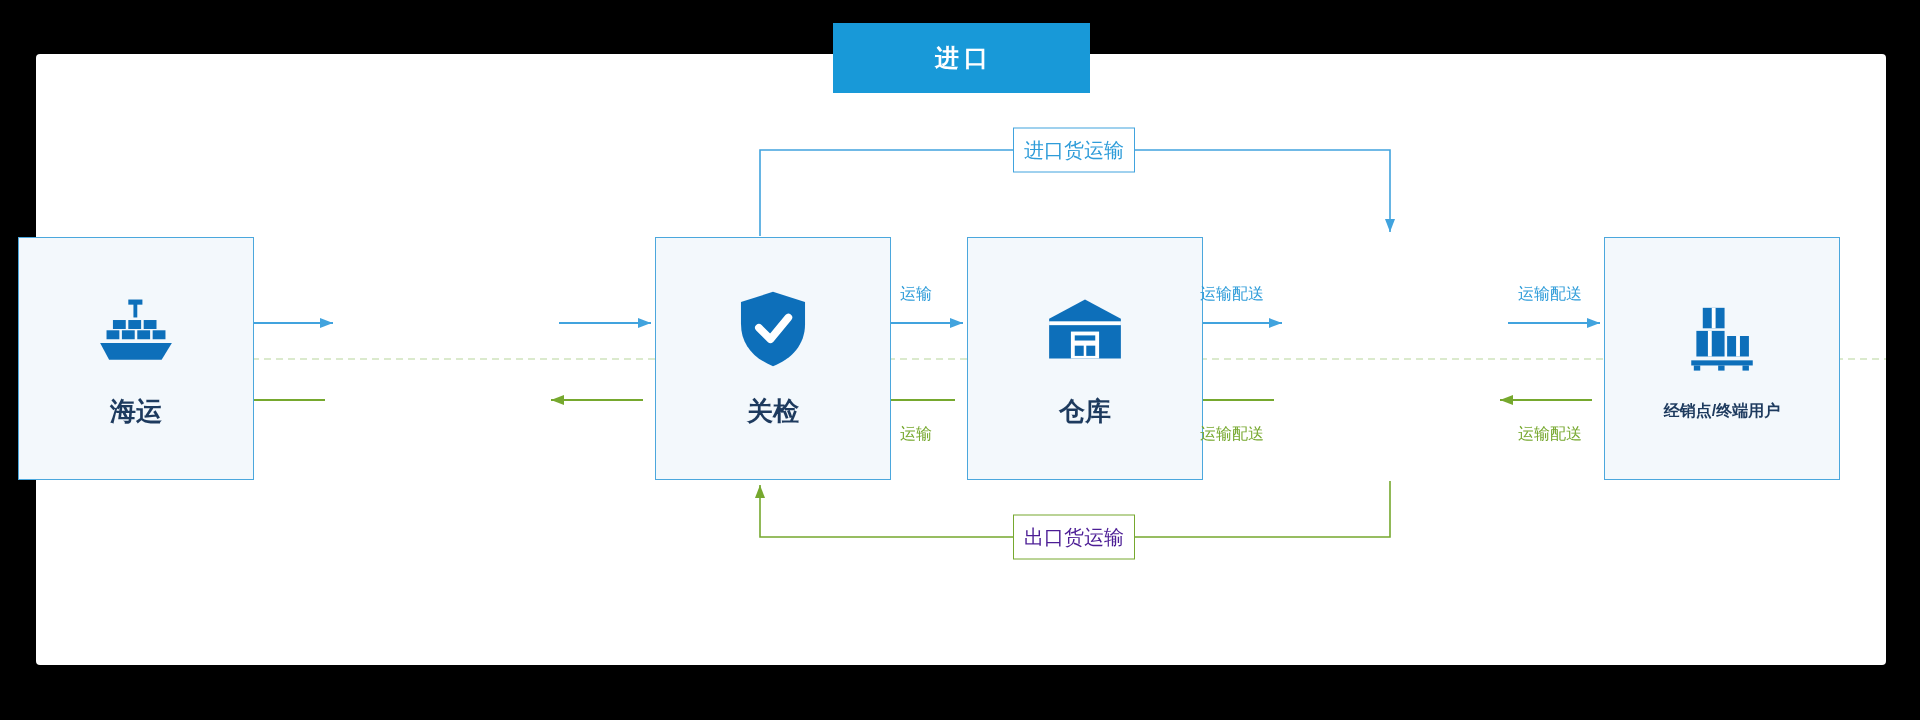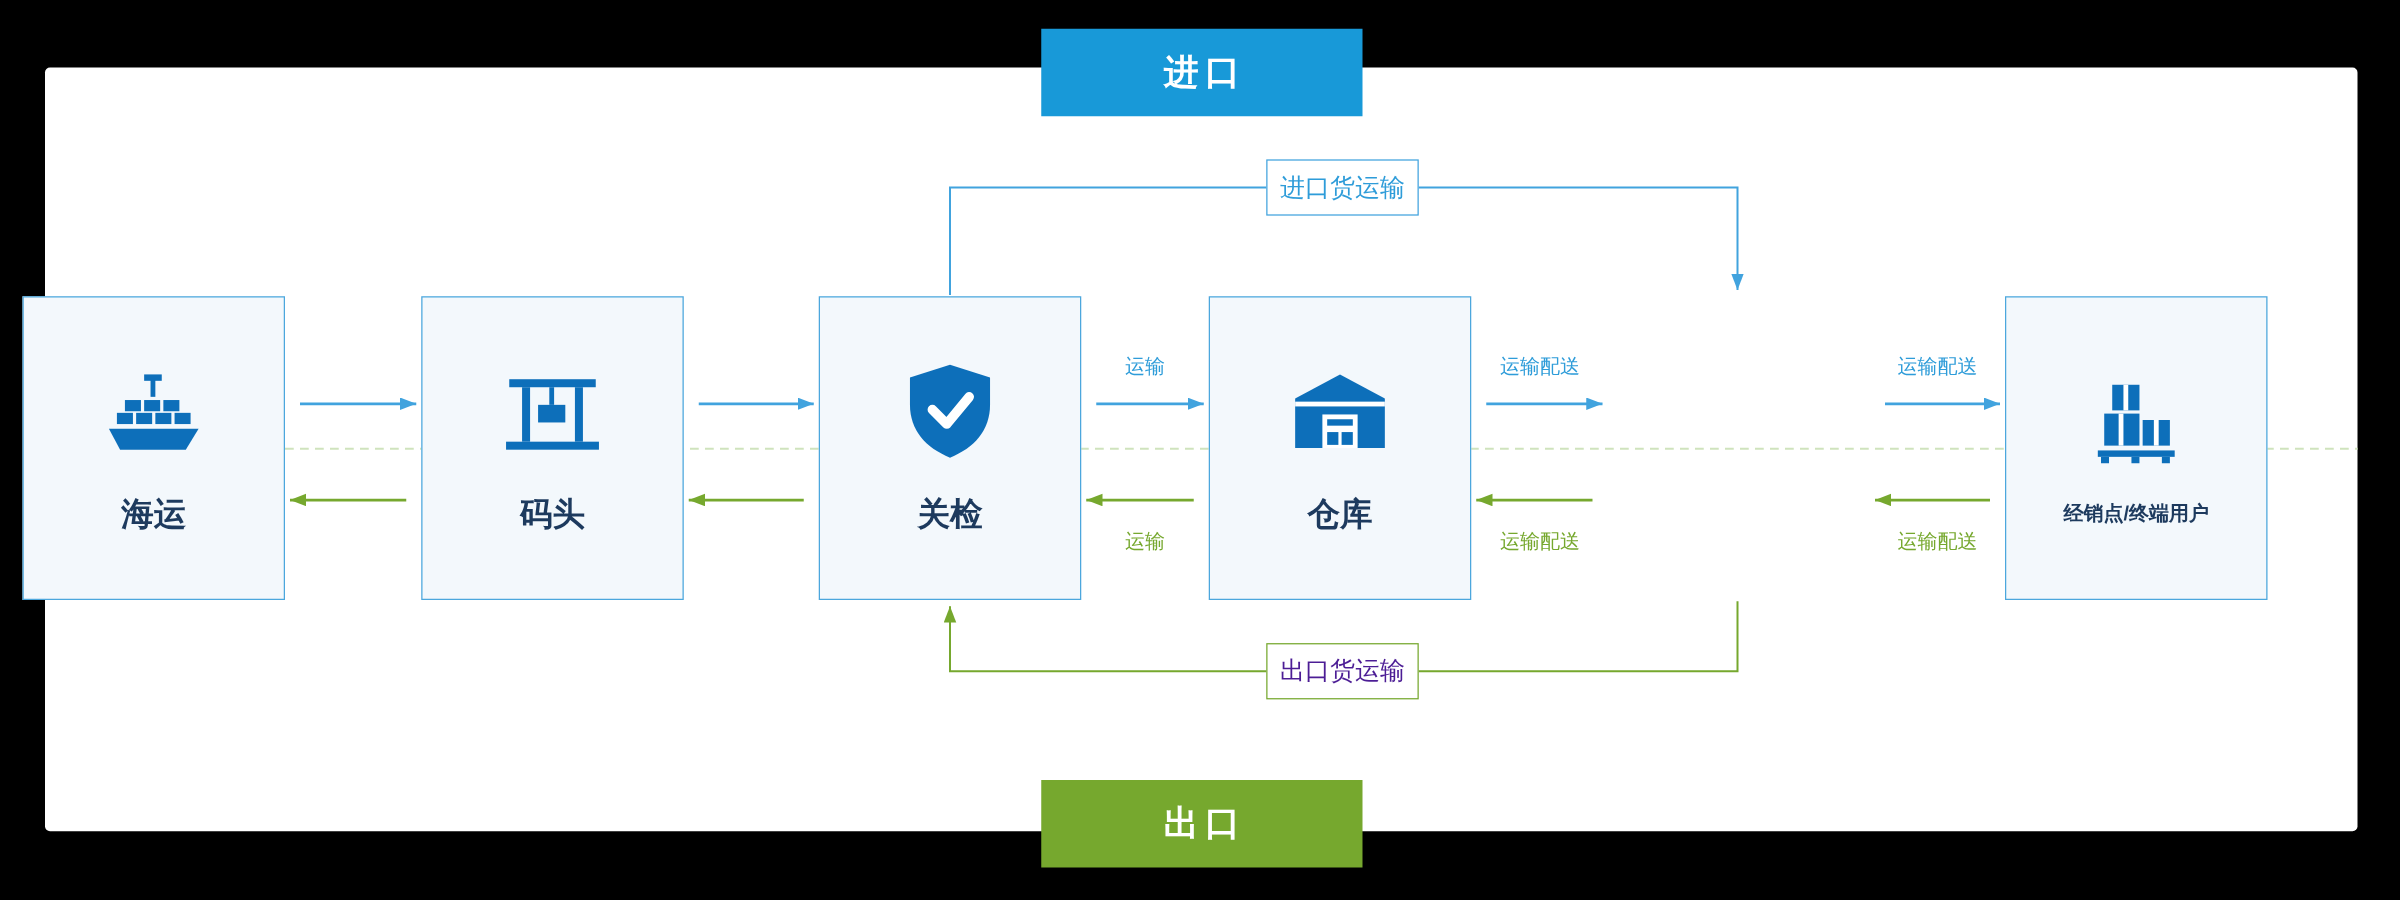--- a/index.html
+++ b/index.html
@@ -12,30 +12,30 @@
     position:relative; width:1920px; height:720px;
     background:#000; overflow:hidden;
   }
   .canvas {
     position:absolute; left:36px; top:54px; width:1850px; height:611px;
     background:#ffffff; border-radius:4px;
   }
   .banner {
     position:absolute; left:833px; width:257px; height:70px;
     display:flex; align-items:center; justify-content:center;
-    color:#fff; font-size:28px; font-weight:bold; letter-spacing:5px;
+    color:#fff; font-size:24px; font-weight:bold; letter-spacing:5px;
     padding-left:5px;
   }
   .banner.import { top:23px;  background:#1899d8; }
   .banner.export { top:624px; background:#76a82e; }
   .connections {
     position:absolute; left:0; top:0; width:1920px; height:720px;
   }
   .node {
-    position:absolute; top:237px; width:210px; height:243px;
+    position:absolute; top:237px; width:236px; height:243px;
     background:#f3f8fc; border:1px solid #4ba7dd;
     display:flex; flex-direction:column; align-items:center;
     justify-content:center; gap:24px;
   }
   .node .icon { width:82px; height:82px; display:block; }
   .node .icon svg { width:100%; height:100%; fill:#0d6fba; }
   .node-label { font-size:26px; font-weight:bold; color:#1d3a5e; white-space:nowrap; }
   .node-label.long { font-size:16px; }
   .flow-label {
     position:absolute; transform:translate(-50%,-50%);
@@ -85,53 +85,39 @@
       <line x1="643" y1="400" x2="551" y2="400" marker-end="url(#arrow-green)"></line>
       <line x1="325" y1="400" x2="232" y2="400" marker-end="url(#arrow-green)"></line>
     </g>
 
     <path d="M760 236 L760 150 L1390 150 L1390 232" fill="none" stroke="#41a3de" stroke-width="1.6" marker-end="url(#arrow-blue)"></path>
 
     <path d="M1390 481 L1390 537 L760 537 L760 485" fill="none" stroke="#76a82e" stroke-width="1.6" marker-end="url(#arrow-green)"></path>
   </svg>
 
   <div class="banner import">进口</div>
-  <div class="banner export">出口</div>
 
   <div class="node" style="left:18px">
     <span class="icon">
       <svg viewBox="0 0 64 64">
         <rect x="9" y="33" width="10" height="7"></rect>
         <rect x="21" y="33" width="10" height="7"></rect>
         <rect x="33" y="33" width="10" height="7"></rect>
         <rect x="45" y="33" width="10" height="7"></rect>
         <rect x="14" y="25" width="10" height="7"></rect>
         <rect x="26" y="25" width="10" height="7"></rect>
         <rect x="38" y="25" width="10" height="7"></rect>
         <rect x="30" y="12" width="3" height="11"></rect>
         <rect x="26" y="9" width="11" height="4"></rect>
         <path d="M4 43 h56 l-8 13 H11 Z"></path>
       </svg>
     </span>
     <div class="node-label">海运</div>
   </div>
 
-  <div class="node" style="left:337px">
-    <span class="icon">
-      <svg viewBox="0 0 64 64">
-        <rect x="5" y="12" width="54" height="5"></rect>
-        <rect x="13" y="17" width="5" height="34"></rect>
-        <rect x="46" y="17" width="5" height="34"></rect>
-        <rect x="30" y="17" width="3" height="11"></rect>
-        <rect x="23" y="28" width="17" height="11"></rect>
-        <rect x="3" y="51" width="58" height="5"></rect>
-      </svg>
-    </span>
-    <div class="node-label">码头</div>
-  </div>
 
   <div class="node" style="left:967px">
     <span class="icon">
       <svg viewBox="0 0 64 64">
         <path d="M4 24 L32 9 L60 24 V55 H4 Z"></path>
         <rect x="4" y="26" width="56" height="3" fill="#ffffff"></rect>
         <rect x="21" y="34" width="22" height="21" fill="#ffffff"></rect>
         <rect x="24" y="45" width="7" height="8"></rect>
         <rect x="33" y="45" width="7" height="8"></rect>
         <rect x="24" y="37" width="16" height="4"></rect>

